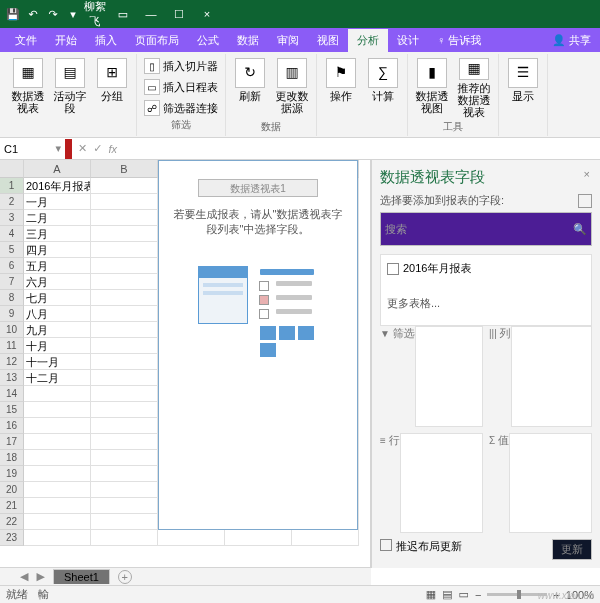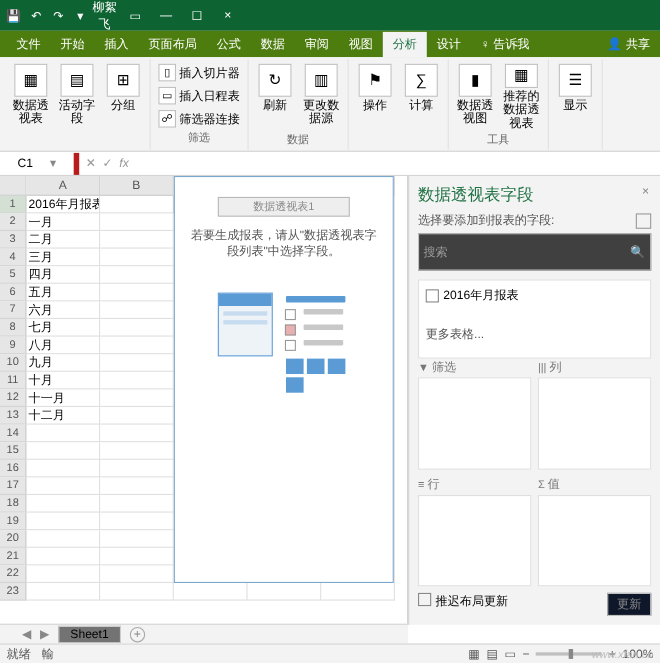--- a/index.html
+++ b/index.html
@@ -3,36 +3,36 @@
 <meta charset="utf-8">
 <style>
 *{box-sizing:border-box;margin:0;padding:0;font-family:"Microsoft YaHei",sans-serif;font-size:11px;user-select:none}
 body{width:600px;height:603px;background:#fff;overflow:hidden;position:relative}
 .titlebar{height:28px;background:#0e6332;color:#fff;display:flex;align-items:center;padding:0 4px}
 .qat{display:flex;gap:2px;align-items:center}
 .qat-btn{width:18px;height:18px;display:flex;align-items:center;justify-content:center;color:#fff}
 .title-c{flex:1;text-align:center;display:flex;justify-content:center;gap:6px;align-items:center}
 .winctl{display:flex;gap:2px;align-items:center}
 .winctl span{width:26px;text-align:center}
-.tabs{height:24px;background:#4d7c0f;display:flex;align-items:flex-end;padding-left:6px;color:#fff}
+.tabs{height:24px;background:#8b5cf6;display:flex;align-items:flex-end;padding-left:6px;color:#fff}
 .tab{padding:4px 9px;cursor:pointer}
 .tab.active{background:#f3f3f3;color:#217346}
 .tab.right{margin-left:auto}
 .tab.info{color:#fff}
 .ribbon{height:86px;background:#f3f3f3;border-bottom:1px solid #d4d4d4;display:flex;padding:2px 4px 0}
 .rgrp{display:flex;flex-direction:column;align-items:center;border-right:1px solid #e1e1e1;padding:0 4px;height:82px}
 .rbtns{display:flex;gap:2px;flex:1;align-items:flex-start;padding-top:2px}
 .rbtn-l{width:40px;height:62px;display:flex;flex-direction:column;align-items:center;justify-content:flex-start;padding-top:2px;text-align:center;line-height:1.1}
 .rbtn-l .ic{width:30px;height:30px;background:#fff;border:1px solid #c0c0c0;margin-bottom:2px;display:flex;align-items:center;justify-content:center;font-size:14px}
 .rbtn-s{height:20px;display:flex;align-items:center;gap:3px;padding:0 3px;white-space:nowrap}
 .rbtn-s .ic{width:16px;height:16px;background:#fff;border:1px solid #c0c0c0;display:flex;align-items:center;justify-content:center;font-size:10px}
 .rstack{display:flex;flex-direction:column;gap:1px;padding-top:2px}
 .glabel{font-size:10px;color:#666;padding-bottom:2px}
 .namebar{height:22px;border-bottom:1px solid #d4d4d4;display:flex;align-items:center}
-.namebox{width:72px;height:20px;border-right:5px solid #b91c1c;padding:0 16px;display:flex;align-items:center;justify-content:space-between}
+.namebox{width:72px;height:20px;border-right:7px solid #b91c1c;padding:0 4px;display:flex;align-items:center;justify-content:space-between}
 .fxarea{display:flex;align-items:center;gap:6px;padding:0 6px}
 .fxarea span{color:#999}
 .grid-wrap{position:absolute;top:160px;left:0;width:371px;height:408px;overflow:hidden;border-right:1px solid #d4d4d4}
 .colhdr{display:flex;height:18px}
 .selall{width:24px;border-right:1px solid #d4d4d4;border-bottom:1px solid #ccc;background:#e6e6e6}
 .ch{width:67px;background:#e6e6e6;border-right:1px solid #d4d4d4;border-bottom:1px solid #ccc;text-align:center;line-height:18px;color:#555}
 .ch.sel{background:#d3e0d3}
 .rows{height:372px;overflow:hidden}
 .row{display:flex;height:16px}
 .rh{width:24px;background:#e6e6e6;border-right:1px solid #ccc;border-bottom:1px solid #d4d4d4;text-align:center;line-height:16px;color:#555;font-size:10px}
@@ -51,28 +51,28 @@
 .pgr .cr{width:10px;height:10px;border:1px solid #999;background:#fff;display:inline-block;margin:1px 3px;vertical-align:middle}
 .pgr .cr.ck{background:#e8b0b0}
 .pgr .bx{display:flex;flex-wrap:wrap;gap:3px;margin:6px 4px}
 .pgr .sq{width:16px;height:14px;background:#5a9bd5}
 .cellcursor{position:absolute;border:2px solid #217346;width:67px;height:16px;left:158px;top:18px;pointer-events:none}
 .pane{position:absolute;top:160px;left:371px;right:0;height:408px;background:#f3f3f3;border-left:1px solid #d4d4d4;padding:8px;display:flex;flex-direction:column}
 .pane h3{color:#217346;font-size:15px;font-weight:normal;margin-bottom:6px}
 .pane .x{position:absolute;top:8px;right:10px;color:#888}
 .pane .sub{color:#555;margin-bottom:4px;display:flex;justify-content:space-between;align-items:center}
 .gear{width:14px;height:14px;border:1px solid #999;display:inline-block}
-.srch{height:34px;border:1px solid #c0c0c0;background:#404040;display:flex;align-items:center;padding:16px 4px;color:#999;justify-content:space-between;margin-bottom:8px}
+.srch{height:34px;border:1px solid #c0c0c0;background:#4c1d95;display:flex;align-items:center;padding:16px 4px;color:#999;justify-content:space-between;margin-bottom:8px}
 .flist{background:#fff;border:1px solid #e0e0e0;height:72px;padding:6px}
 .flitem{display:flex;align-items:center;gap:4px;margin-bottom:4px}
 .cb{width:12px;height:12px;border:1px solid #888}
 .more{color:#555;margin-top:20px}
 .areas-lbl{margin:14px 0 6px;color:#555}
 .areas{display:flex;flex-wrap:wrap;gap:6px;flex:1}
-.area{width:calc(50% - 3px);display:flex;flex-direction:column}
+.area{width:calc(50% - 3px);display:flex;}
 .area .al{color:#777;font-size:10px;margin-bottom:2px}
 .area .ab{flex:1;min-height:46px;background:#fff;border:1px solid #e0e0e0}
 .pfoot{display:flex;gap:4px;margin-top:6px}
 .pfoot .upd{margin-left:auto;padding:2px 8px;border:1px solid #c0c0c0;background:#0f172a;color:#888}
 .sheettabs{position:absolute;bottom:18px;left:0;width:371px;height:18px;background:#f3f3f3;border-top:1px solid #d4d4d4;display:flex;align-items:center;padding-left:20px;gap:8px}
 .stbtn{color:#888}
 .stab{background:#737373;padding:1px 10px;border:1px solid #ccc;border-bottom:none}
 .plus{width:14px;height:14px;border:1px solid #aaa;border-radius:50%;text-align:center;line-height:12px;color:#888}
 .status{position:absolute;bottom:0;left:0;right:0;height:18px;background:#f3f3f3;border-top:1px solid #d4d4d4;display:flex;align-items:center;padding:0 6px;color:#555;gap:10px}
 .status .r{margin-left:auto;display:flex;gap:6px;align-items:center}

